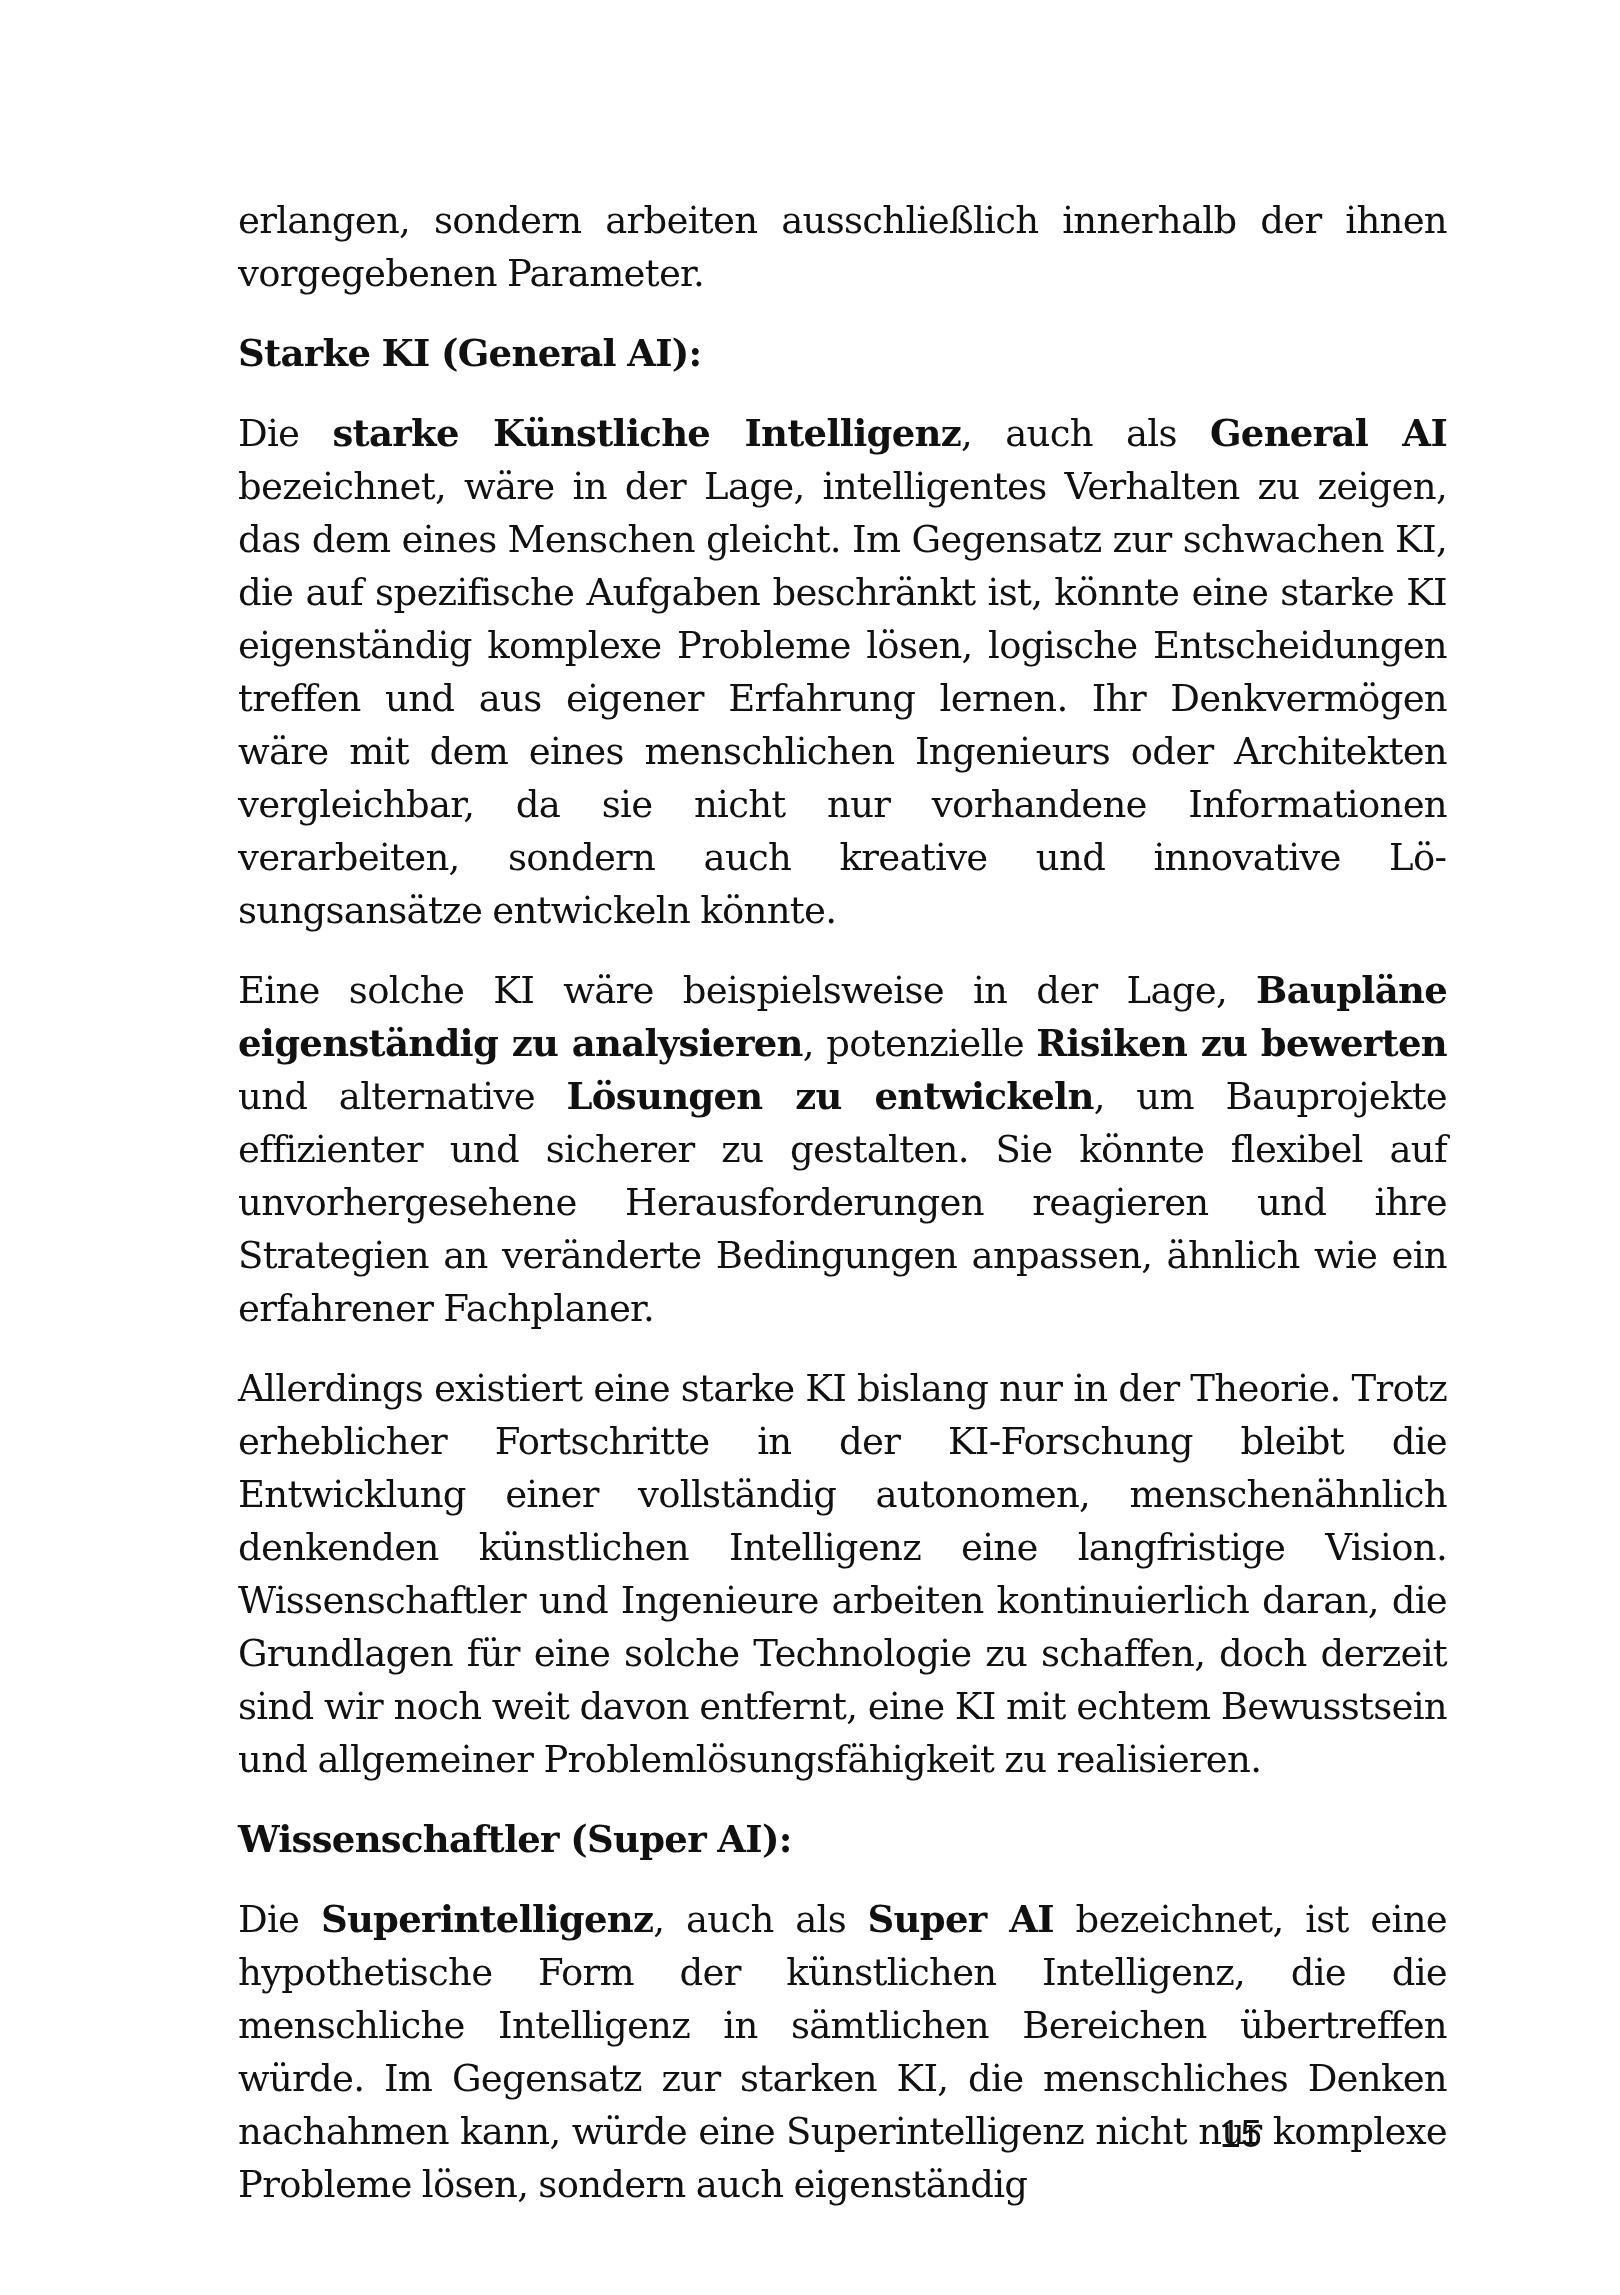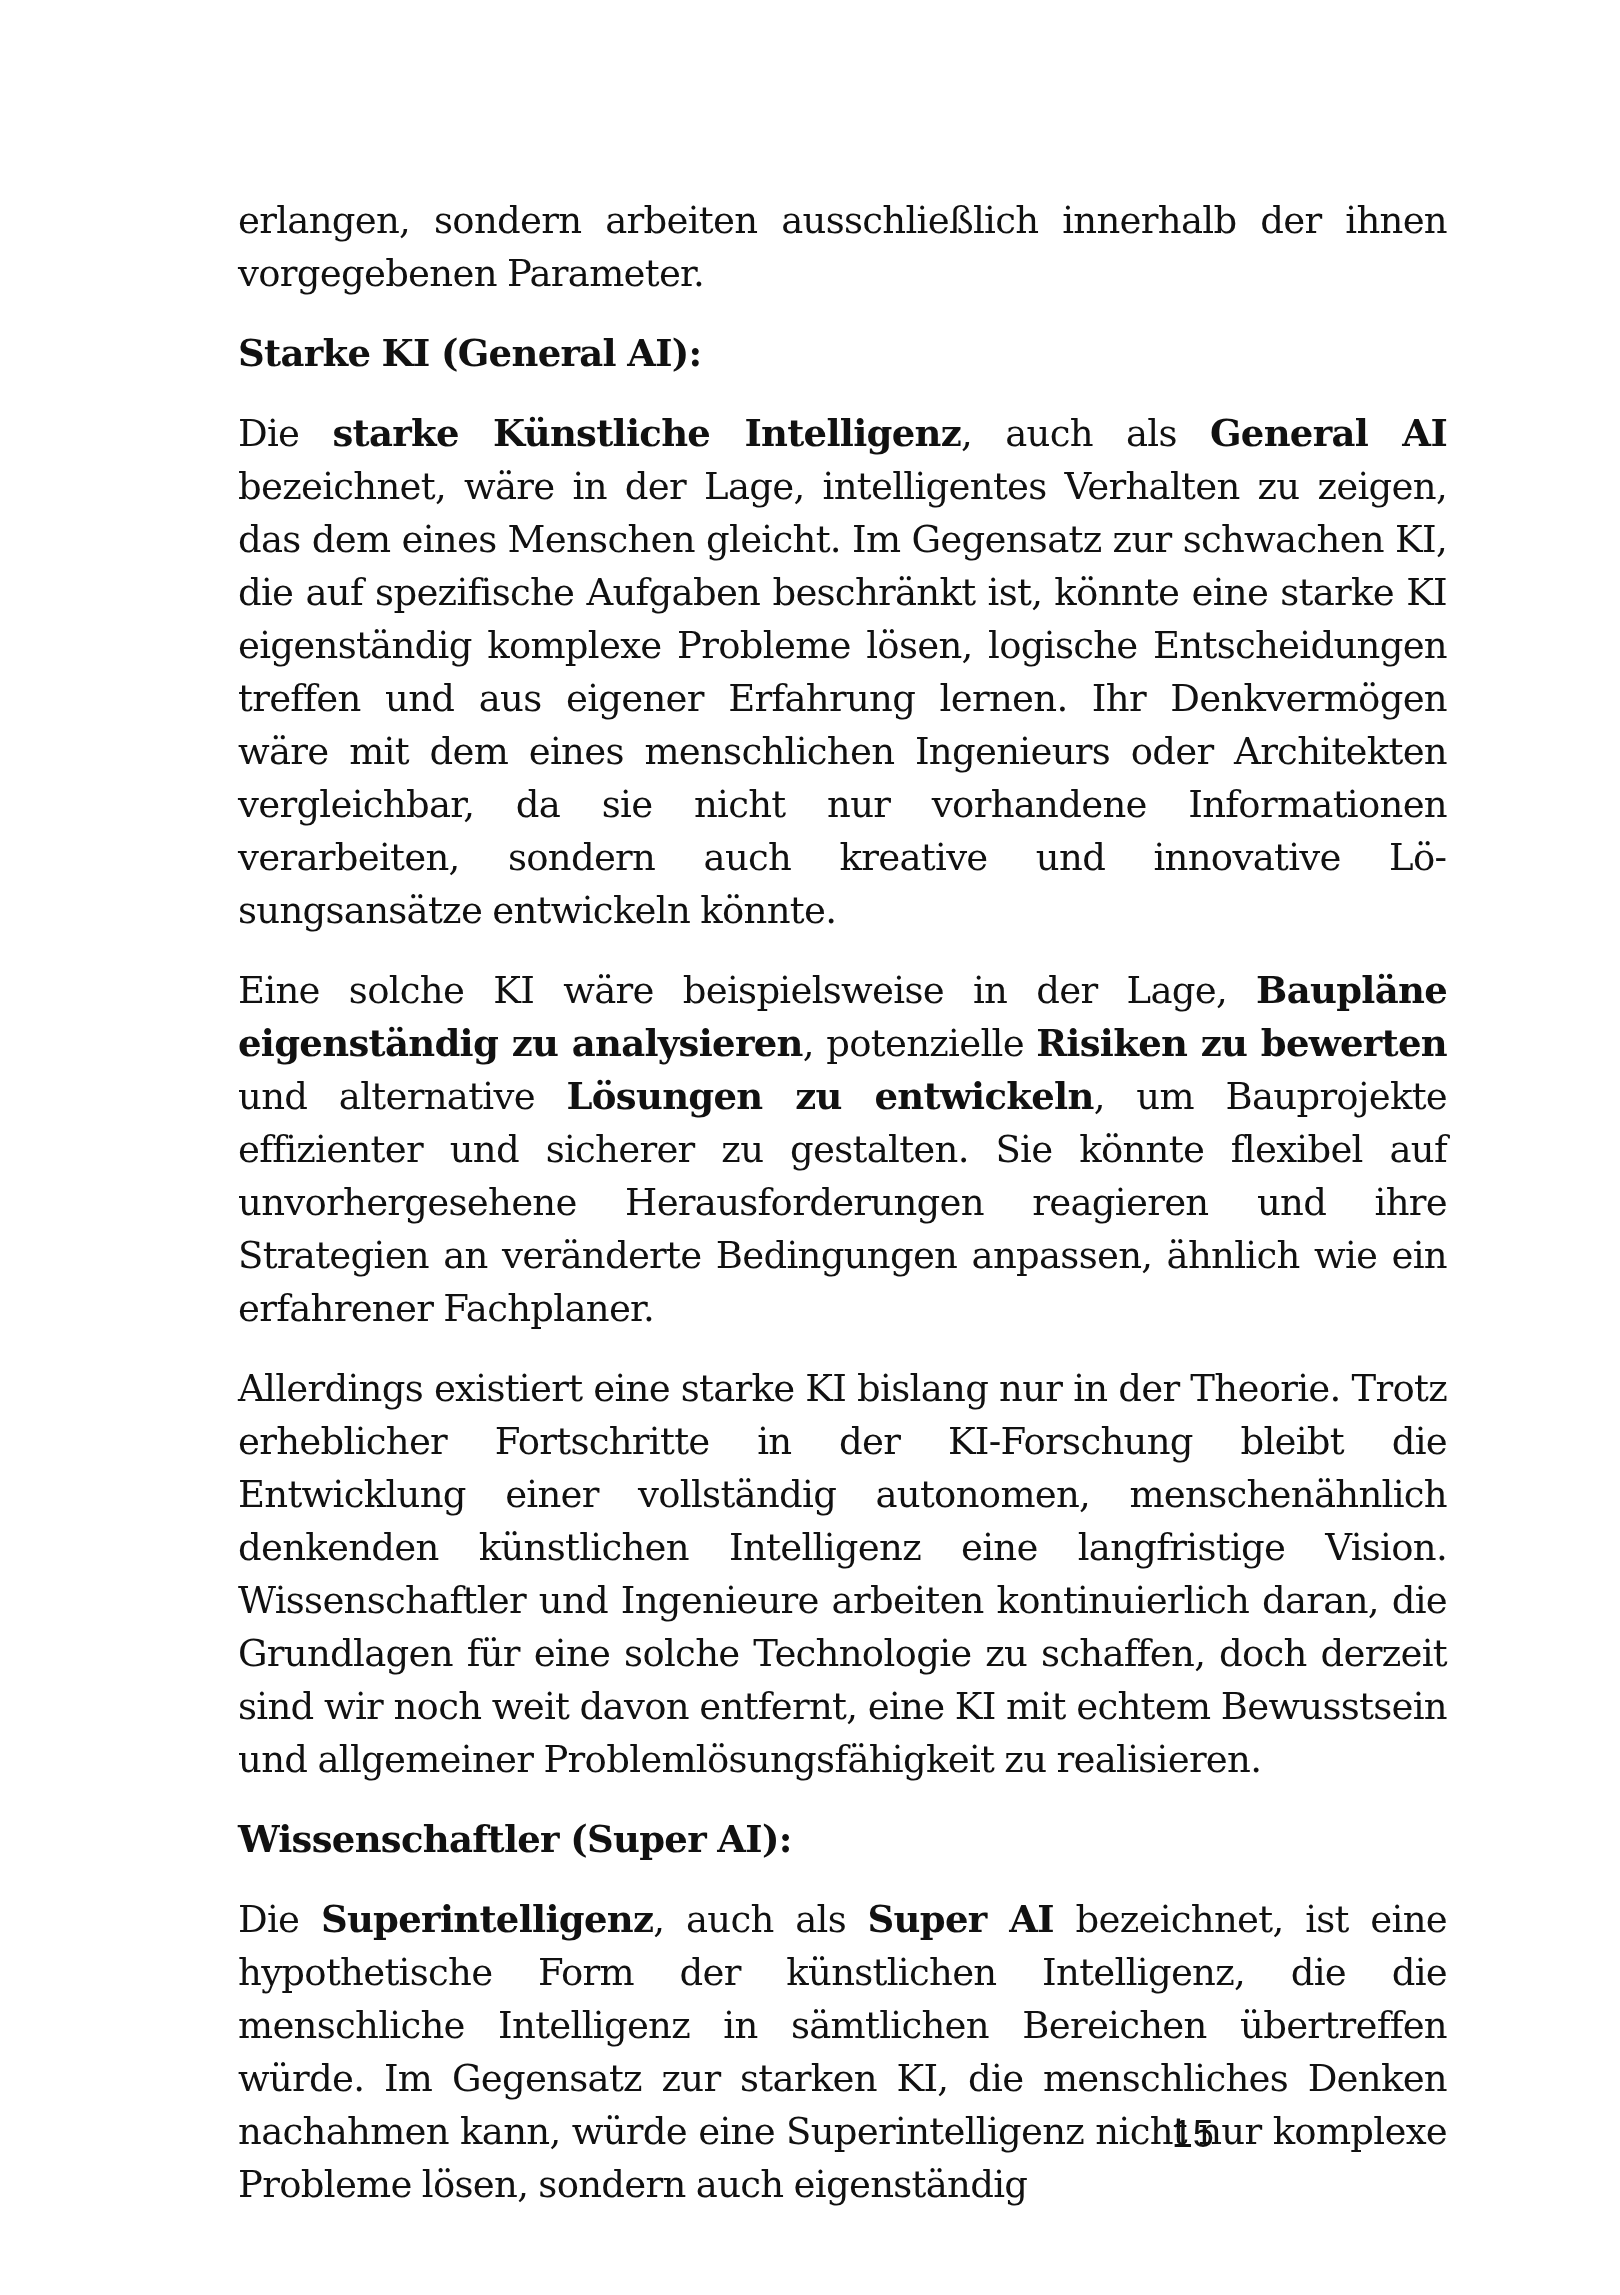--- a/index.html
+++ b/index.html
@@ -13,20 +13,21 @@
       position: relative;
       overflow: hidden;
     }
     .page {
       position: absolute;
       left: 0;
       top: 0;
       width: 1388px;
       height: 2295px;
       background: #ffffff;
+      padding-left: 48px;
     }
     .text-column {
       position: absolute;
       left: 238px;
       top: 194px;
       width: 1209px;
       font-family: "DejaVu Serif", "Liberation Serif", serif;
       font-size: 37px;
       line-height: 53px;
       color: #111111;

